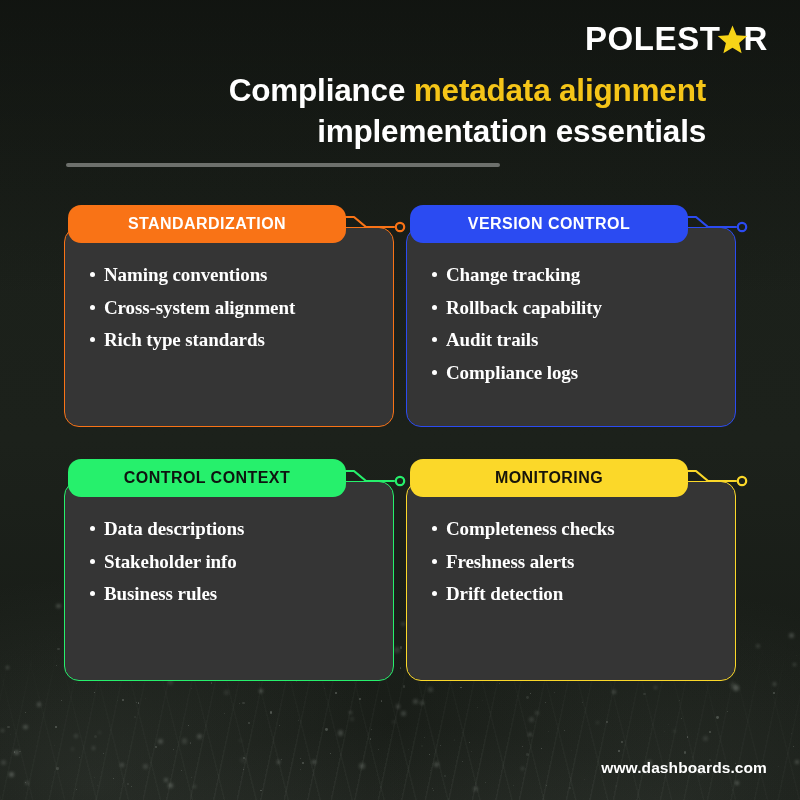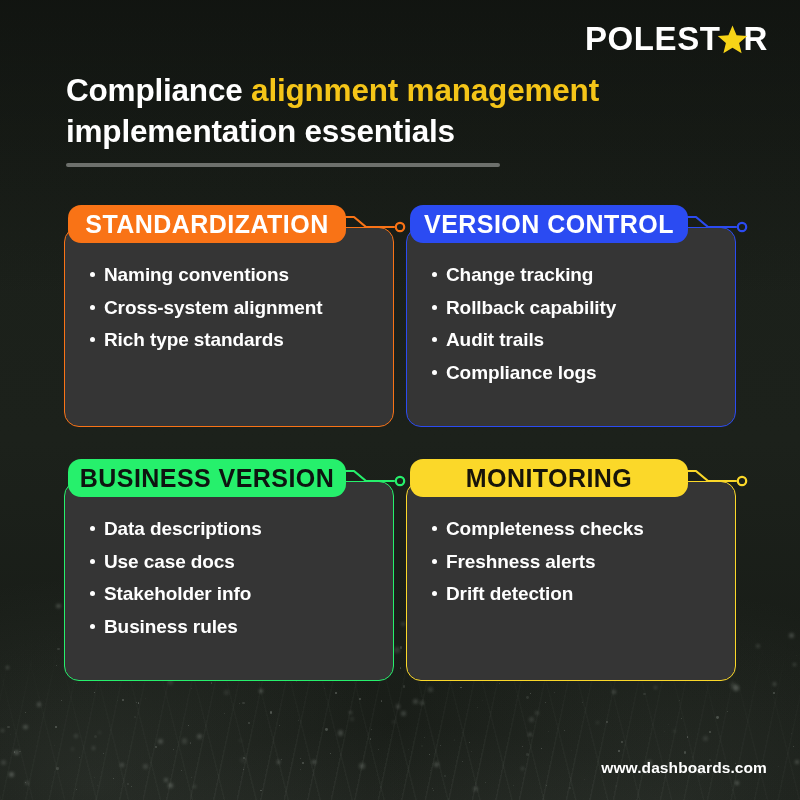--- a/index.html
+++ b/index.html
@@ -35,21 +35,21 @@
     position:absolute; border-radius:50%;
     background:rgba(212,220,212,.55);
     filter:blur(.4px);
   }
   .topvig{
     position:absolute; left:0; right:0; top:0; height:300px;
     background:linear-gradient(180deg, rgba(10,12,10,.55), rgba(0,0,0,0));
   }
 
   
-  .page{ position:absolute; inset:0; z-index:2; }
+  .page{ position:absolute; inset:0; z-index:2;text-align:right; }
 
   
   .logo{
     position:absolute; top:22px; right:32px;
     display:flex; align-items:center;
   }
   .logo-word{
     font-size:33px; font-weight:700; letter-spacing:.6px;
     color:#ffffff; line-height:1;
     display:flex; align-items:center;
@@ -92,35 +92,36 @@
 
   .card-header{
     position:absolute; left:4px; top:0;
     height:38px; width:278px;
     background:var(--accent);
     border-radius:13px;
     display:flex; align-items:center; justify-content:center;
     z-index:3;
   }
   .card-header span{
-    font-size:25px; font-weight:700; letter-spacing:.45px;
+    font-size:16px; font-weight:700; letter-spacing:.45px;
     color:var(--ink);
     white-space:nowrap;
   }
 
   
   .connector{
     position:absolute; left:272px; top:0; width:78px; height:40px;
     z-index:2; overflow:visible;
   }
 
   .bullets{
     position:absolute; left:0; right:8px; top:60px;
     padding:0 18px 0 26px;
     z-index:3;
+    font-family:Liberation Serif, serif;
   }
   .bullets li{
     list-style:none;
     display:flex; align-items:flex-start;
     color:#ffffff;
     font-size:19px; font-weight:700;
     line-height:1.0;
     margin-bottom:13.5px;
     letter-spacing:-.1px;
   }
@@ -398,21 +399,21 @@
         <svg width="31" height="31" viewBox="0 0 32 32" aria-hidden="true">
           <polygon points="16,1.5 20.2,11.6 31.2,12.4 22.8,19.6 25.4,30.3 16,24.4 6.6,30.3 9.2,19.6 0.8,12.4 11.8,11.6" fill="#F7D417"></polygon>
         </svg>
       </span>
       <span>R</span>
     </div>
   </div>
 
   <div class="title">
     <h1>
-      <span>Compliance </span><span class="hl">alignment management</span><br>
+      <span>Compliance </span><span class="hl">metadata alignment</span><br>
       <span>implementation essentials</span>
     </h1>
     <div class="rule"></div>
   </div>
 
   <div class="grid" id="grid">
       <div class="card" style="--accent: #F97316; --ink: #FFFFFF;">
         <div class="card-body"></div>
         <div class="connector"><svg width="78" height="40" viewBox="0 0 78 40" aria-hidden="true">
             <path d="M2 12 H18 L30 22 H58" fill="none" stroke="#F97316" stroke-width="2.2" stroke-linecap="round" stroke-linejoin="round"></path>
@@ -464,30 +465,26 @@
           </li>
         </ul>
       </div>
       <div class="card" style="--accent: #26F06C; --ink: #0E1410;">
         <div class="card-body"></div>
         <div class="connector"><svg width="78" height="40" viewBox="0 0 78 40" aria-hidden="true">
             <path d="M2 12 H18 L30 22 H58" fill="none" stroke="#26F06C" stroke-width="2.2" stroke-linecap="round" stroke-linejoin="round"></path>
             <circle cx="64" cy="22" r="4.2" fill="none" stroke="#26F06C" stroke-width="2.2"></circle>
           </svg></div>
         <div class="card-header">
-          <span>BUSINESS VERSION</span>
+          <span>CONTROL CONTEXT</span>
         </div>
         <ul class="bullets">
           <li>
             <span class="dot"></span>
             <span>Data descriptions</span>
-          </li>
-          <li>
-            <span class="dot"></span>
-            <span>Use case docs</span>
           </li>
           <li>
             <span class="dot"></span>
             <span>Stakeholder info</span>
           </li>
           <li>
             <span class="dot"></span>
             <span>Business rules</span>
           </li>
         </ul>

